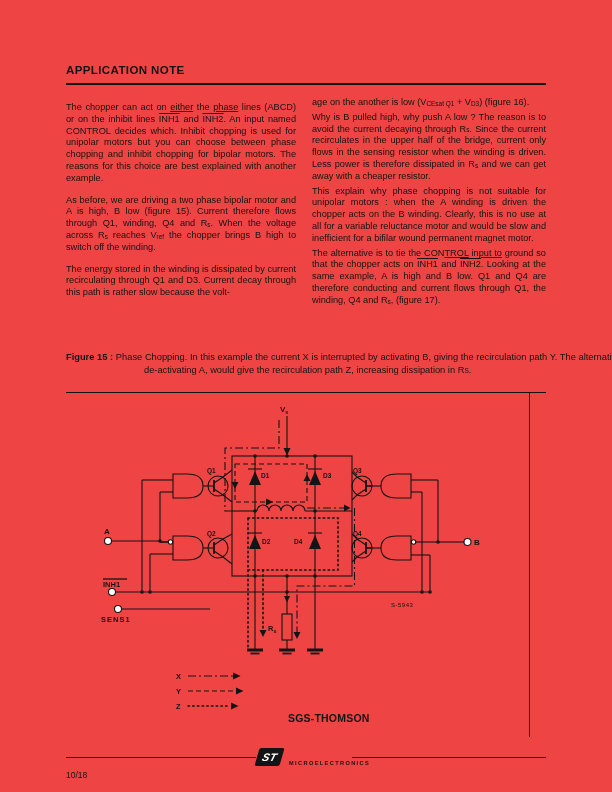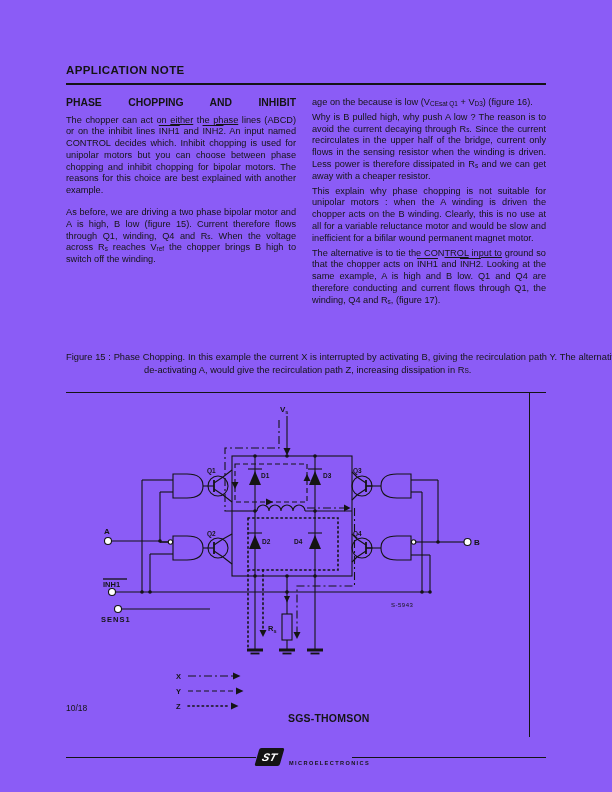--- a/index.html
+++ b/index.html
@@ -1,16 +1,16 @@
 <!DOCTYPE html>
 <html><head>
 <meta charset="utf-8">
 <style>
   html,body{margin:0;padding:0;background:#e8e8e8;}
-  .page{position:relative;width:612px;height:792px;background:#8b5cf6;
+  .page{position:relative;width:612px;height:792px;background:#ef4444;
         font-family:"Liberation Sans","DejaVu Sans",sans-serif;color:#141414;
         margin:0 auto;overflow:hidden;}
   .rule{position:absolute;background:#141414;}
   
   .hdr-title{position:absolute;left:66px;top:64px;font-size:11.5px;font-weight:bold;
              letter-spacing:.4px;}
   
   .col{position:absolute;top:97px;font-size:9.2px;line-height:11.8px;text-align:justify;}
   .col-left{left:66px;width:230px;}
   .col-right{left:312px;width:234px;}
@@ -19,27 +19,27 @@
   .col p{margin:0;}
   .col-left p{margin-bottom:10px;}
   .col-left p:last-child{margin-bottom:0;}
   .col-right p{margin-bottom:3px;}
   .u{text-decoration:underline;}
   .o{text-decoration:overline;}
   .sub{font-size:.7em;position:relative;top:.12em;}
   
   .caption{position:absolute;left:66px;top:351px;width:480px;font-size:9.3px;
            line-height:12.6px;padding-left:78px;text-indent:-78px;text-align:justify;}
-  .cap-label{font-weight:normal;margin-top:43px;}
+  .cap-label{font-weight:bold;margin-top:43px;}
   
   .fig-top-rule{left:66px;top:392px;width:480px;height:1px;}
   .fig-right-rule{left:529px;top:392px;width:1px;height:345px;}
   .diagram{position:absolute;left:70px;top:398px;}
   
-  .pagenum{position:absolute;left:66px;top:703px;font-size:8.5px;}
+  .pagenum{position:absolute;left:66px;top:770px;font-size:8.5px;}
   .foot-rule-l{left:66px;top:757px;width:190px;height:1px;}
   .foot-rule-r{left:352px;top:757px;width:194px;height:1px;}
   .logo-sym{position:absolute;left:257px;top:748px;width:25px;height:18px;background:#141414;
             transform:skewX(-16deg);border-radius:2px;color:#fff;font-weight:bold;
             font-style:italic;font-size:11px;text-align:center;line-height:18px;}
   .logo-name{position:absolute;left:288px;top:712px;font-size:10.5px;font-weight:bold;
              letter-spacing:.2px;}
   .logo-sub{position:absolute;left:289px;top:760px;font-size:5.6px;font-weight:bold;
             letter-spacing:1.4px;}
   svg text{font-family:"Liberation Sans","DejaVu Sans",sans-serif;fill:#141414;}
@@ -47,28 +47,28 @@
 </head>
 <body>
 
 <div class="page">
 
   <div class="hdr-title">APPLICATION NOTE</div>
   <div class="rule" style="left:66px;top:83px;width:480px;height:1.5px;"></div>
 
   <div class="col col-left">
     <div class="sect-head">
-      <div class="l1">PHASE CHOPPING AND INHIBIT</div>
     </div>
     <p><span>The chopper can act on </span><span class="u">either</span><span> the </span><span class="u">phase</span><span> lines (ABCD) or on the inhibit lines </span><span class="o">INH1</span><span> and </span><span class="o">INH2</span><span>. An input named CONTROL decides which. Inhibit chopping is used for unipolar motors but you can choose between phase chopping and inhibit chopping for bipolar motors. The reasons for this choice are best explained with another example.</span></p>
     <p><span>As before, we are driving a two phase bipolar motor and A is high, B low (figure 15). Current therefore flows through Q1, winding, Q4 and R</span><span class="sub">s</span><span>. When the voltage across R</span><span class="sub">s</span><span> reaches V</span><span class="sub">ref</span><span> the chopper brings B high to switch off the winding.</span></p>
+    <p><span>The energy stored in the winding is dissipated by current recirculating through Q1 and D3. Current decay through this path is rather slow because the volt-</span></p>
   </div>
 
   <div class="col col-right">
-    <p><span>age on the because is low (V</span><span class="sub">CEsat Q1</span><span> + V</span><span class="sub">D3</span><span>) (figure 16).</span></p>
+    <p><span>age on the another is low (V</span><span class="sub">CEsat Q1</span><span> + V</span><span class="sub">D3</span><span>) (figure 16).</span></p>
     <p><span>Why is B pulled high, why push A low ? The reason is to avoid the current decaying through R</span><span class="sub">s</span><span>. Since the current recirculates in the upper half of the bridge, current only flows in the sensing resistor when the winding is driven. Less power is therefore dissipated in R</span><span class="sub">s</span><span> and we can get away with a cheaper resistor.</span></p>
     <p><span>This explain why phase chopping is not suitable for unipolar motors : when the A winding is driven the chopper acts on the B winding. Clearly, this is no use at all for a variable reluctance motor and would be slow and inefficient for a bifilar wound permanent magnet motor.</span></p>
     <p><span>The alternative is to tie the CON</span><span class="u">TROL</span><span> in</span><span class="u">put to</span><span> ground so that the chopper acts on </span><span class="o">INH1</span><span> and </span><span class="o">INH2</span><span>. Looking at the same example, A is high and B low. Q1 and Q4 are therefore conducting and current flows through Q1, the winding, Q4 and R</span><span class="sub">s</span><span>, (figure 17).</span></p>
   </div>
 
   <div class="caption"><span class="cap-label">Figure 15 :</span> <span><span>Phase Chopping. In this example the current X is interrupted by activating B, giving the recirculation path Y. The alternative, de-activating A, would give the recirculation path Z, increasing dissipation in R</span><span class="sub">S</span><span>.</span></span></div>
 
   <div class="rule fig-top-rule"></div>
   <div class="rule fig-right-rule"></div>
 

